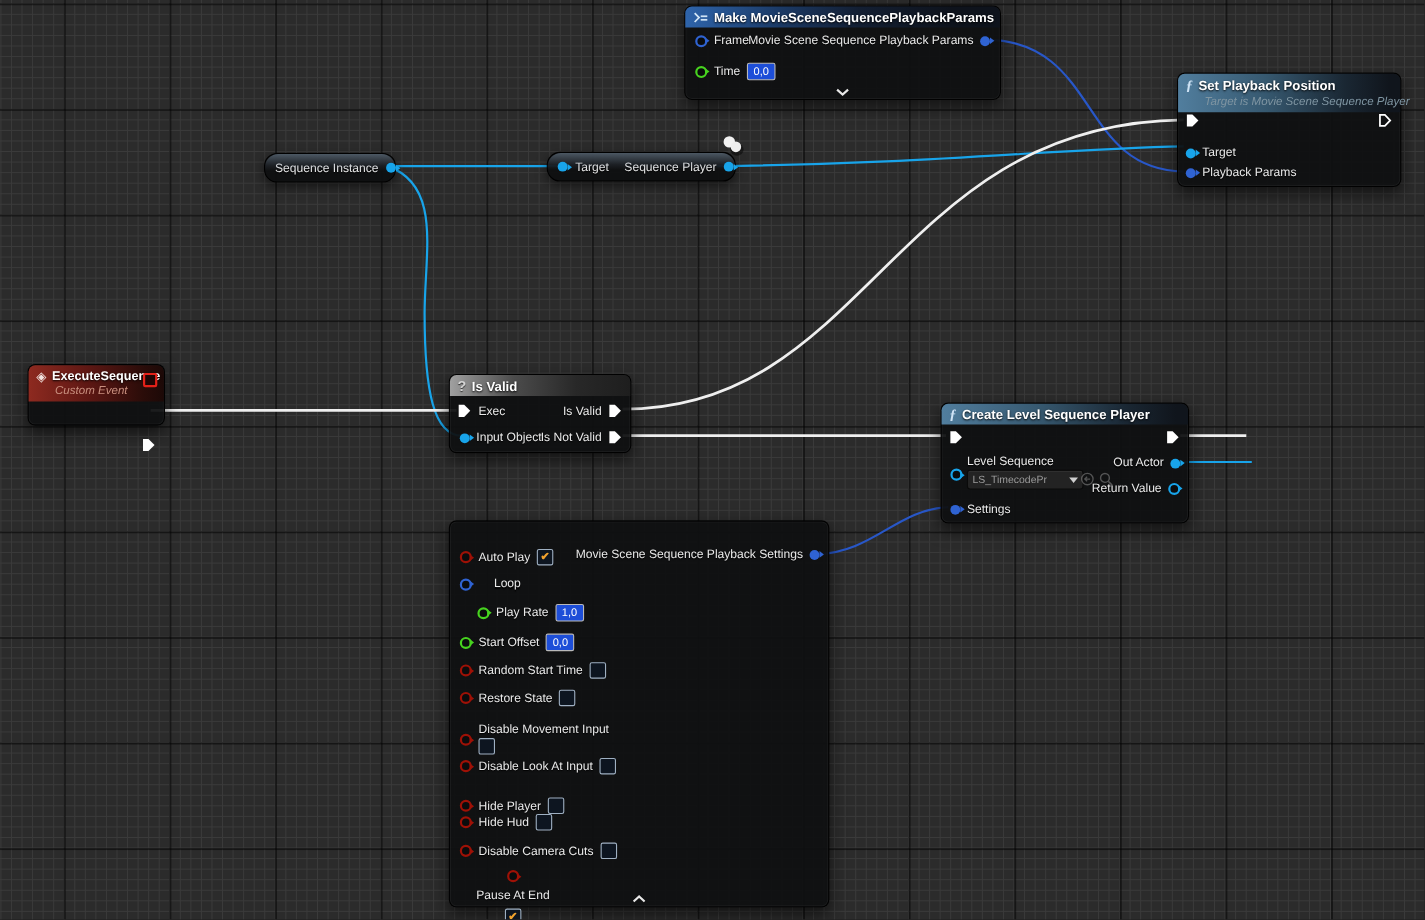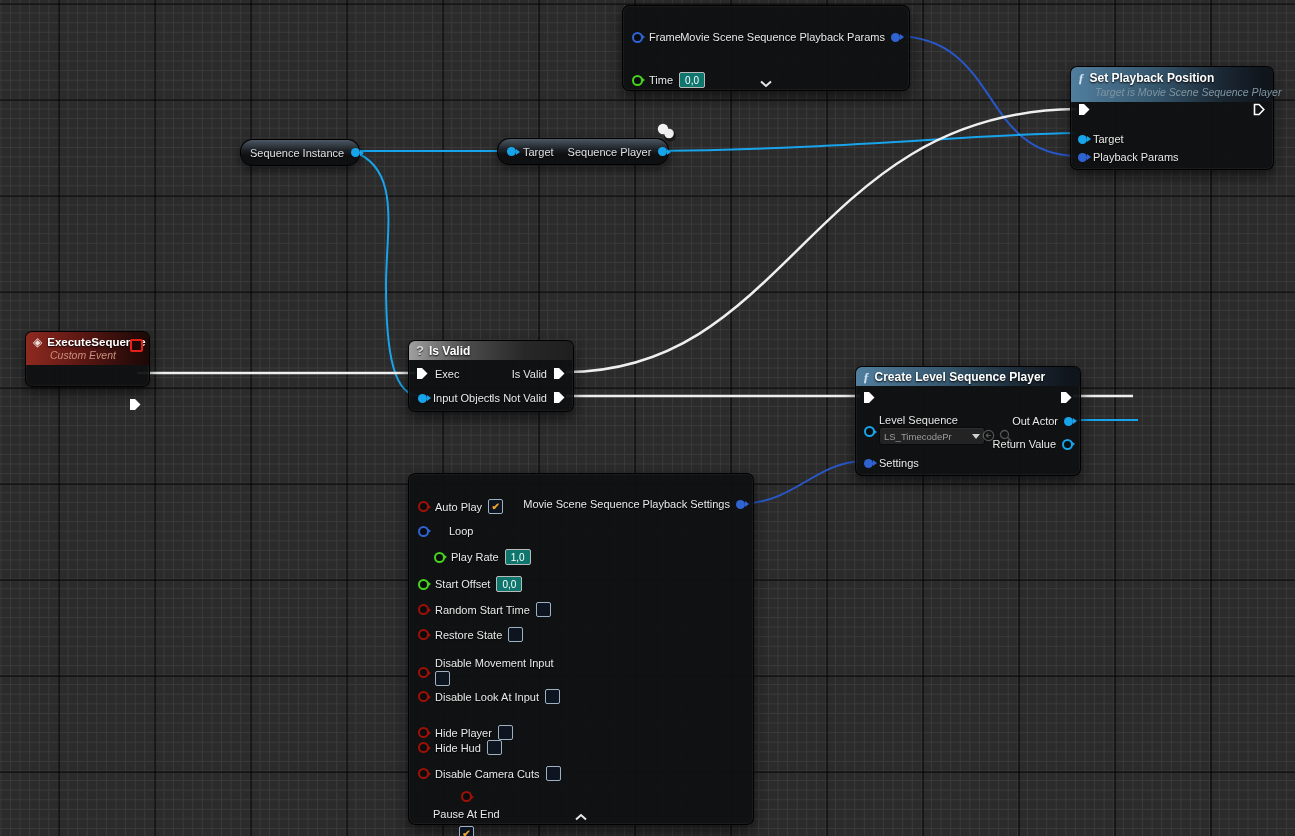--- a/index.html
+++ b/index.html
@@ -33,21 +33,21 @@
   .pc.hollow{width:7px;height:7px;border:2px solid;background:rgba(8,10,12,0.7);}
   .pc.hollow::after{left:7px;}
   .c-cyan{background:#18a4ea;border-color:#18a4ea;color:#18a4ea;}
   .c-cyan.hollow{background:rgba(8,10,12,0.7);}
   .c-royal{background:#2f63d2;border-color:#2f63d2;color:#2f63d2;}
   .c-royal.hollow{background:rgba(8,10,12,0.7);}
   .c-green{border-color:#47d31f;color:#47d31f;}
   .c-red{border-color:#9e1106;color:#9e1106;background:rgba(40,4,2,0.6);}
   .exec{flex:none;display:block;}
   .vbox{min-width:18px;height:14px;padding:0 3px;border:1px solid #b9b9b9;border-radius:2px;
-    background:#0f766e;color:#fff;font-size:10px;display:flex;align-items:center;justify-content:center;}
+    background:#1d4ed8;color:#fff;font-size:10px;display:flex;align-items:center;justify-content:center;}
   .cbox{width:13px;height:13px;border:1px solid #9fb0c2;border-radius:2px;background:#0d1520;
     display:flex;align-items:center;justify-content:center;flex:none;
     color:#f0a22e;font-size:10px;font-weight:bold;line-height:1;}
   .cap{position:absolute;height:25px;border-radius:12px;background:rgba(14,15,16,0.95);
     border:1px solid #000;display:flex;align-items:center;padding:0 9px;gap:7px;
     box-shadow:0 4px 10px rgba(0,0,0,0.5);}
   .cap::before{content:"";position:absolute;inset:0;border-radius:12px;pointer-events:none;
     background:linear-gradient(to bottom,rgba(150,175,200,0.45),rgba(90,105,125,0.18) 42%,rgba(0,0,0,0) 62%);}
   .icon-f{font-family:"Liberation Serif",serif;font-style:italic;font-weight:bold;color:#cfe3f5;font-size:13px;}
   .icon-q{font-weight:bold;color:#d6d6d6;font-size:13px;text-shadow:0 1px 1px rgba(0,0,0,0.7);}
@@ -76,29 +76,37 @@
     <path d="M352,151 C402,168 386,230 386,285 C386,355 394,396 420,396" stroke="#18a4ea" stroke-width="2" fill="none"></path>
     <path d="M652,151 C850,149 960,135 1076,133" stroke="#18a4ea" stroke-width="2" fill="none"></path>
     <path d="M1070,420 L1138,420" stroke="#18a4ea" stroke-width="2" fill="none"></path>
     <path d="M137,373 L415,373" stroke="#efefef" stroke-width="2.5" fill="none"></path>
     <path d="M566,372 C790,372 812,112 1076,109" stroke="#efefef" stroke-width="2.5" fill="none"></path>
     <path d="M566,396 L860,396" stroke="#efefef" stroke-width="2.5" fill="none"></path>
     <path d="M1073,396 L1133,396" stroke="#efefef" stroke-width="2.5" fill="none"></path>
   </svg>
 
   <div class="node" style="left:622px;top:5px;width:286px;height:84px;">
+    <div class="hdr g-struct">
+      <svg class="exec" width="14" height="10">
+          <path d="M1.5 1 L5.5 5 L1.5 9" stroke="#cfe3f5" stroke-width="1.6" fill="none"></path>
+          <rect x="7" y="3" width="6" height="1.6" fill="#cfe3f5"></rect>
+          <rect x="7" y="6.2" width="6" height="1.6" fill="#cfe3f5"></rect>
+        </svg>
+      <span class="ntitle">Make MovieSceneSequencePlaybackParams</span>
+    </div>
     <div class="prow" style="left:9px;top:25px;">
       <span class="pc hollow c-royal"></span>
       <span class="lbl">Frame</span>
     </div>
     <div class="prow" style="right:9px;top:25px;">
       <span class="lbl">Movie Scene Sequence Playback Params</span>
       <span class="pc c-royal"></span>
     </div>
-    <div class="prow" style="left:9px;top:51px;margin-top:15px;">
+    <div class="prow" style="left:9px;top:51px;">
       <span class="pc hollow c-green"></span>
       <span class="lbl">Time</span>
       <span class="vbox">0,0</span>
     </div>
     <svg class="chev" style="top:74px;" width="12" height="8">
         <path d="M1 1.5 L6 6 L11 1.5" stroke="#e8e8e8" stroke-width="2" fill="none"></path>
       </svg>
   </div>
 
   <div class="node" style="left:1070px;top:66px;width:202px;height:102px;">

